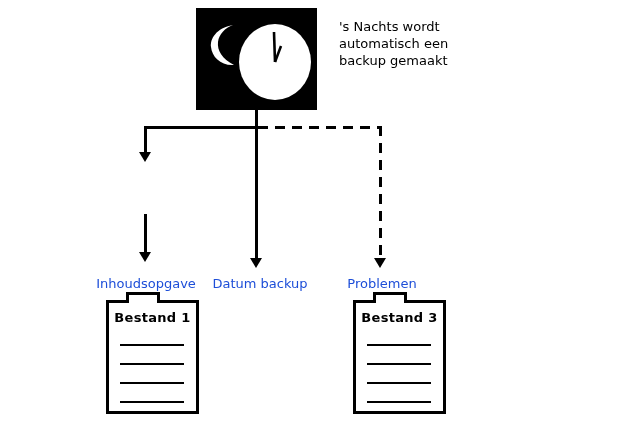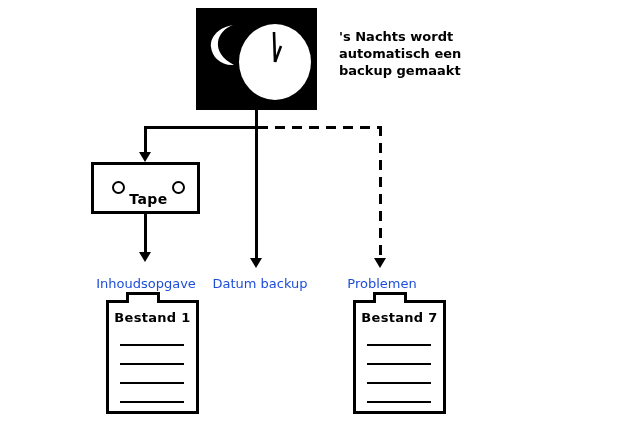--- a/index.html
+++ b/index.html
@@ -50,27 +50,26 @@
     left: 43px;
     top: 16px;
     width: 72px;
     height: 76px;
   }
 
   
   #caption {
     position: absolute;
     left: 339px;
-    top: 28px;
+    top: 18px;
     width: 180px;
     font-size: 13px;
     line-height: 17px;
     color: #000000;
     white-space: pre-line;
-    font-weight: bold;
   }
 
   
   .line {
     position: absolute;
     background: #000000;
   }
   
   #stub-clock {
     left: 255px;
@@ -274,44 +273,39 @@
   <div class="line" id="bus-dashed"></div>
   <div class="line" id="drop-right-dashed"></div>
   <div class="arrowhead" id="arrow-right"></div>
 
   <div class="line" id="drop-center"></div>
   <div class="arrowhead" id="arrow-center"></div>
 
   <div class="line" id="drop-tape-out"></div>
   <div class="arrowhead" id="arrow-tape-out"></div>
 
-  <div id="tape-box">
-    <div class="tape-reel" id="tape-reel-left"></div>
-    <div class="tape-reel" id="tape-reel-right"></div>
-    <div id="tape-label">Tape</div>
-  </div>
 
   <div class="branch-label" id="label-inhoudsopgave">Inhoudsopgave</div>
   <div class="branch-label" id="label-problemen">Problemen</div>
   <div class="branch-label" id="label-datum-backup">Datum backup</div>
 
   <div class="doc" id="doc-1">
     <div class="doc-body"></div>
     <div class="doc-tab"></div>
     <div class="doc-title">Bestand 1</div>
     <div class="doc-rule r0"></div>
     <div class="doc-rule r1"></div>
     <div class="doc-rule r2"></div>
     <div class="doc-rule r3"></div>
   </div>
 
 
   <div class="doc" id="doc-3">
     <div class="doc-body"></div>
     <div class="doc-tab"></div>
-    <div class="doc-title">Bestand 7</div>
+    <div class="doc-title">Bestand 3</div>
     <div class="doc-rule r0"></div>
     <div class="doc-rule r1"></div>
     <div class="doc-rule r2"></div>
     <div class="doc-rule r3"></div>
   </div>
 
 </div>
 
 </body></html>

